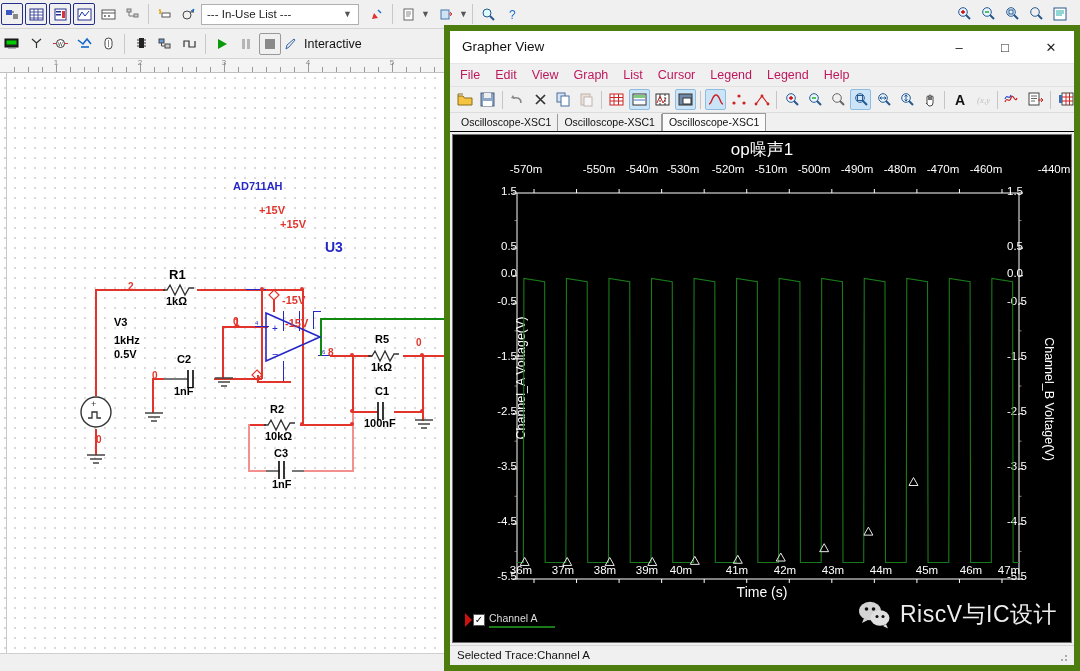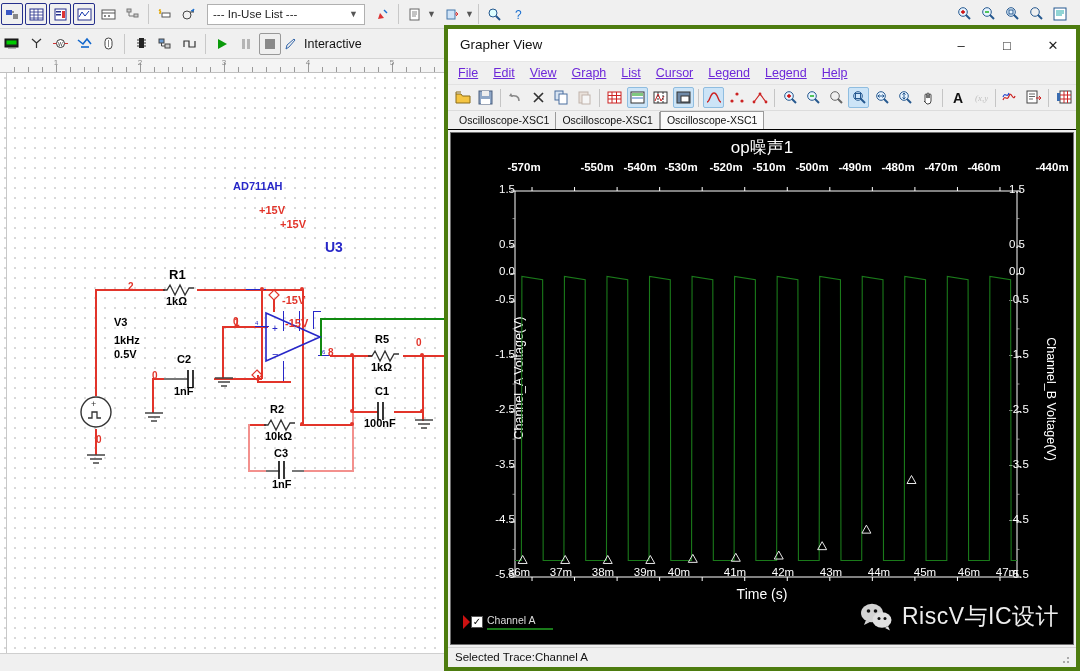--- a/index.html
+++ b/index.html
@@ -31,21 +31,21 @@
   }
   .tb-btn {
     width: 22px; height: 22px; margin: 0 1px;
     display: flex; align-items: center; justify-content: center;
     flex: none; border: 1px solid transparent; border-radius: 2px;
     font-size: 12px; color: #333; position: relative;
   }
   .tb-btn.framed { border: 1px solid #26308c; }
   .tb-btn svg { display: block; }
   .inuse-select {
-    width: 158px; height: 21px; margin-left: 6px;
+    width: 158px; height: 21px; margin-left: 0;
     background: #fff; border: 1px solid #b0b0b0;
     display: flex; align-items: center; font-size: 11.5px;
     color: #222; padding-left: 5px; position: relative; flex: none;
   }
   .inuse-select .caret {
     position: absolute; right: 6px; top: 50%; transform: translateY(-50%);
     font-size: 9px; color: #555;
   }
   .run-label { font-size: 12.5px; color: #111; margin-left: 4px; white-space: nowrap; }
 
@@ -97,21 +97,21 @@
   
   #app-status {
     position: absolute; left: 0; top: 653px; width: 1080px; height: 18px;
     background: #f0f0f0; border-top: 1px solid #cfcfcf;
   }
 
   
   #grapher {
     position: absolute; left: 444px; top: 25px; width: 636px; height: 646px;
     background: #f0f0f0;
-    border: 4px solid #4d7c0f;
+    border: 6px solid #4d7c0f;
     display: flex; flex-direction: column;
   }
   #g-titlebar {
     height: 33px; background: #fff; position: relative; flex: none;
     border-bottom: 1px solid #e6e6e6;
   }
   #g-title {
     position: absolute; left: 12px; top: 8px;
     font-size: 13.5px; color: #111;
   }
@@ -121,21 +121,21 @@
     color: #222; font-size: 13px;
   }
   #wb-min { right: 92px; }
   #wb-max { right: 46px; }
   #wb-close { right: 0; }
   #g-menubar {
     height: 23px; background: #f0f0f0; flex: none;
     display: flex; align-items: center; padding-left: 10px;
     border-bottom: 1px solid #e2e2e2;
   }
-  .menu-item { font-size: 12.5px; color: #6d28d9; margin-right: 15px; text-decoration: underline; }
+  .menu-item { font-size: 12.5px; color: #be185d; margin-right: 15px; }
   #g-toolbar {
     height: 26px; background: #f0f0f0; flex: none;
     display: flex; align-items: center; padding-left: 3px;
     border-bottom: 1px solid #dcdcdc;
   }
   .gtb {
     width: 21px; height: 21px; margin: 0 1px; flex: none;
     display: flex; align-items: center; justify-content: center;
     border: 1px solid transparent; border-radius: 2px;
   }
@@ -160,21 +160,21 @@
     margin: 2px; border: 1px solid #707070;
   }
   #plot-title {
     position: absolute; left: 0; right: 0; top: 3px; text-align: center;
     color: #fff; font-size: 17px;
   }
   .xtop-lbl, .xbot-lbl {
     position: absolute; color: #fff; font-size: 11.5px;
     transform: translateX(-50%); white-space: nowrap;
   }
-  .xtop-lbl { top: 28px; font-weight: bold; }
+  .xtop-lbl { top: 28px; }
   .xbot-lbl { bottom: 66px; }
   .ylbl-l, .ylbl-r {
     position: absolute; color: #fff; font-size: 11.5px;
     transform: translateY(-50%); white-space: nowrap;
   }
   .ylbl-l { right: 0; text-align: right; }
   .ylbl-r { left: 0; text-align: left; }
   #yaxis-left-box { position: absolute; left: 38px; top: 0; width: 26px; height: 100%; }
   #yaxis-right-box { position: absolute; right: 38px; top: 0; width: 26px; height: 100%; }
   #ylabel-left {

